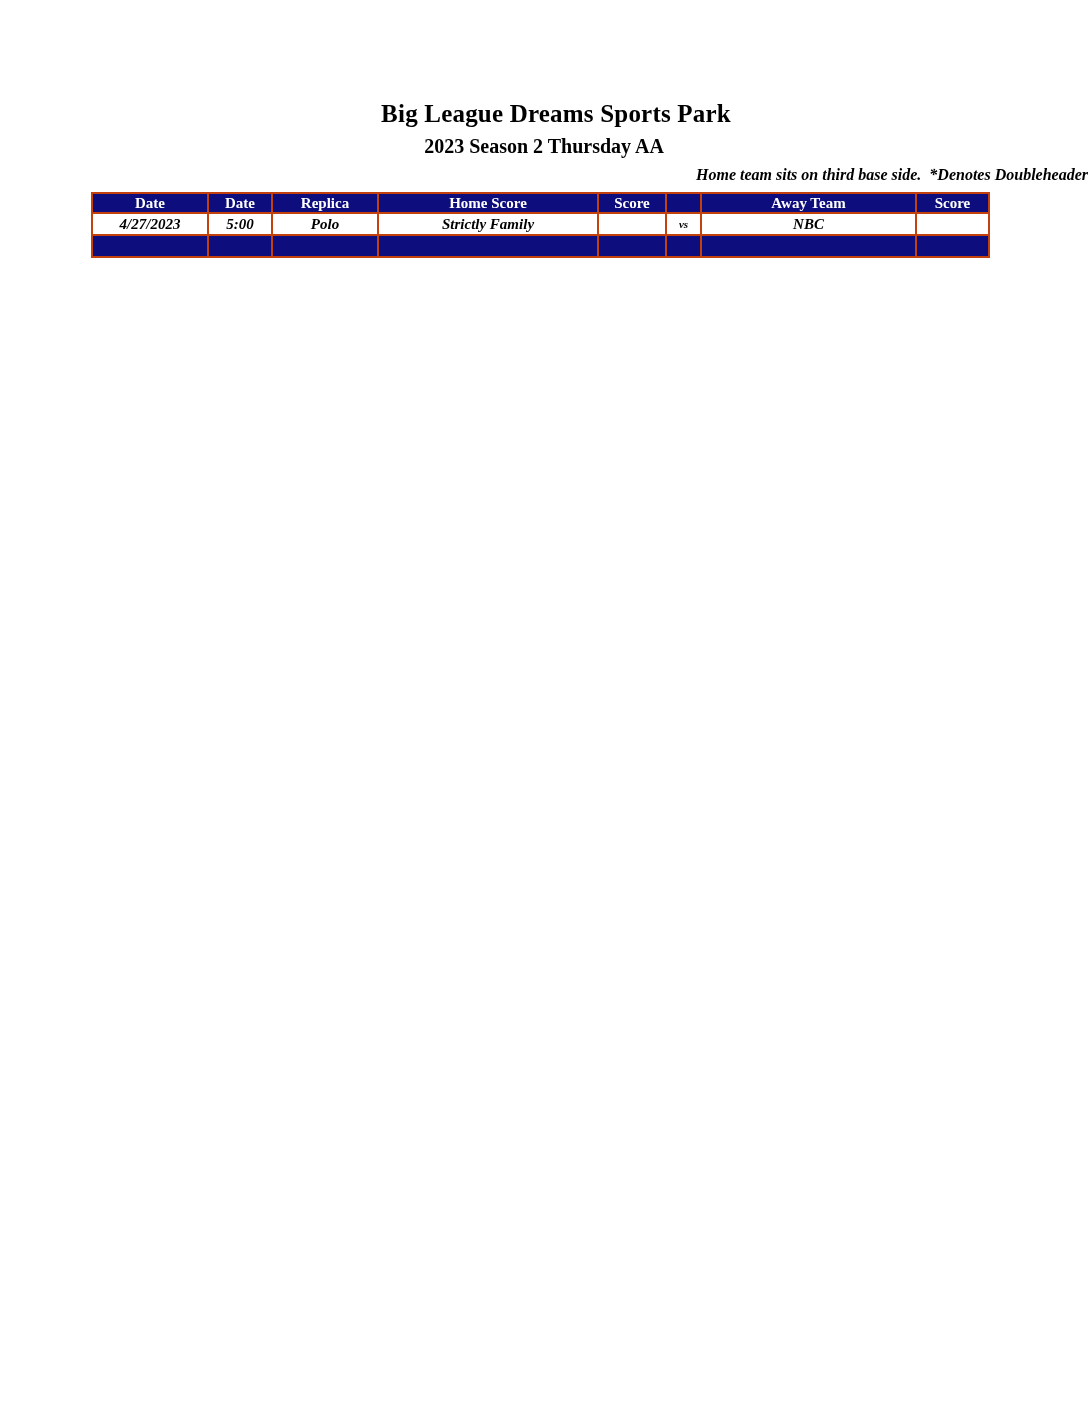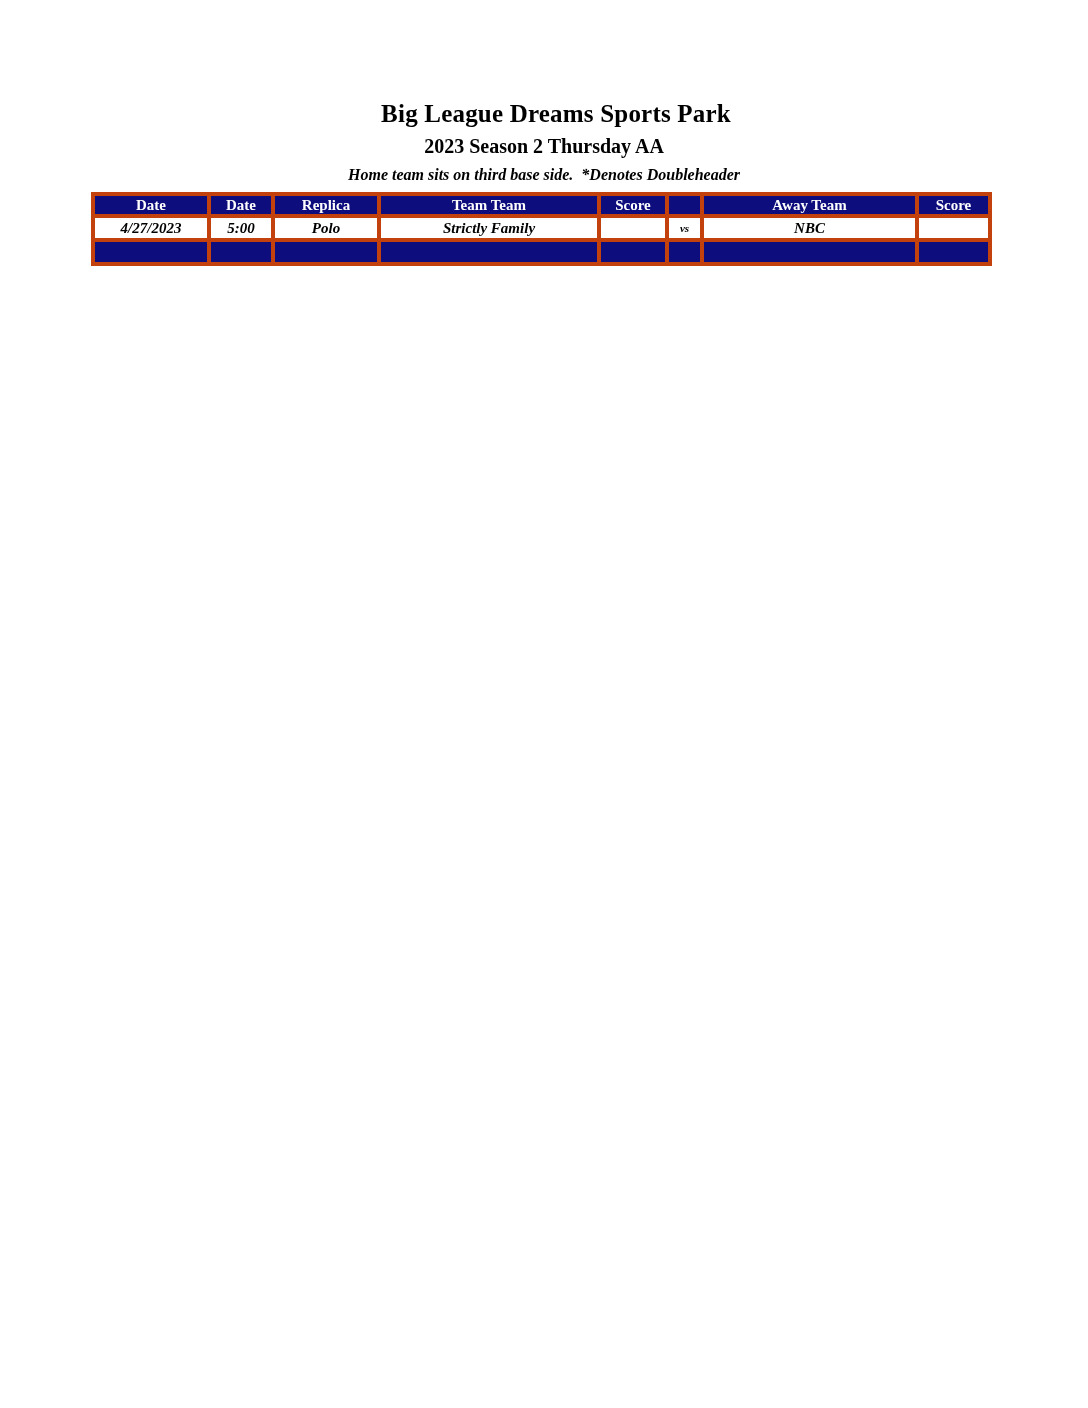--- a/index.html
+++ b/index.html
@@ -38,37 +38,37 @@
     width: 100%;
     text-align: center;
     font-size: 20px;
     font-weight: bold;
   }
   .doc-note {
     position: absolute;
     top: 166px;
     left: 0;
     width: 100%;
-    text-align: center;
+    text-align: right;
     font-size: 16px;
     font-weight: bold;
     font-style: italic;
     white-space: pre;
   }
   table.schedule {
     position: absolute;
     top: 192px;
     left: 91px;
     width: 897px;
     border-collapse: collapse;
     table-layout: fixed;
     font-family: "Liberation Serif", "DejaVu Serif", serif;
   }
   table.schedule td, table.schedule th {
-    border: 4px solid #c2410c;
+    border: 2px solid #c2410c;
     padding: 0 2px;
     text-align: center;
     vertical-align: middle;
     overflow: hidden;
     white-space: nowrap;
   }
   table.schedule th {
     background: var(--navy);
     color: var(--header-text);
     font-size: 15px;
@@ -110,21 +110,21 @@
       <col style="width:68px">
       <col style="width:35px">
       <col style="width:215px">
       <col style="width:73px">
     </colgroup>
     <thead>
       <tr>
         <th>Date</th>
         <th>Date</th>
         <th>Replica</th>
-        <th>Team Team</th>
+        <th>Home Score</th>
         <th>Score</th>
         <th></th>
         <th>Away Team</th>
         <th>Score</th>
       </tr>
     </thead>
     <tbody>
       <tr>
         <td>4/27/2023</td>
         <td>5:00</td>

